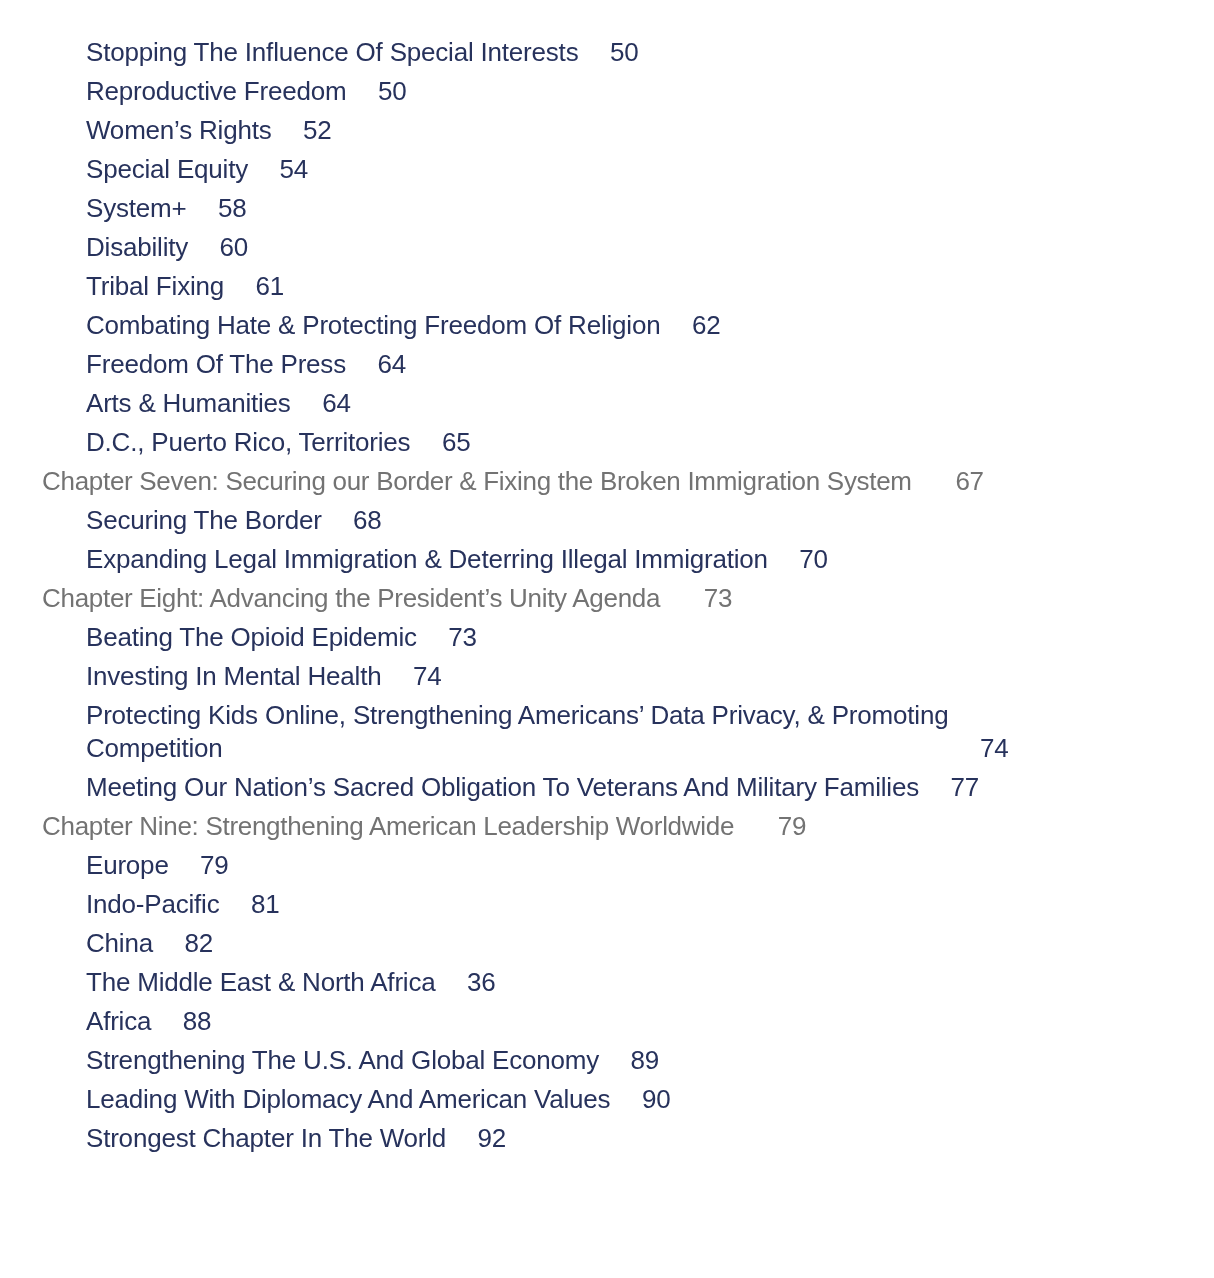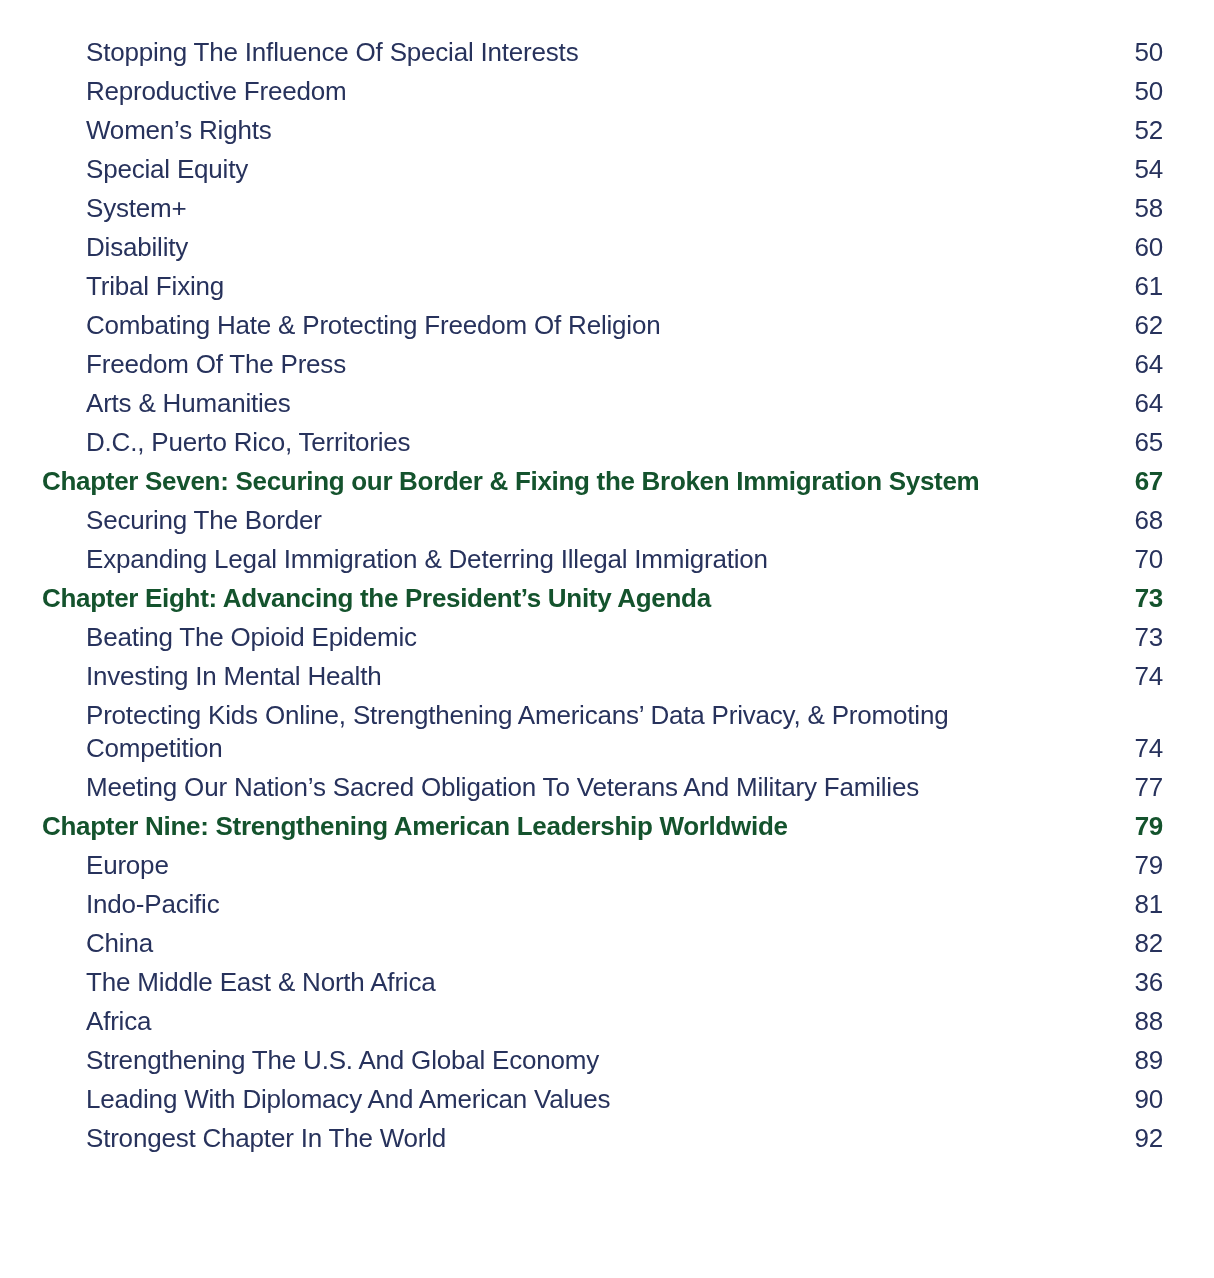--- a/index.html
+++ b/index.html
@@ -18,21 +18,20 @@
     width: 1214px;
     height: 1278px;
     background: #ffffff;
     padding: 36px 51px 20px 42px;
   }
   .toc-list {
     display: block;
   }
   .toc-row {
     display: flex;
-    justify-content: space-between;
     align-items: flex-end;
     margin-bottom: 6px;
     color: #212c55;
     font-size: 26px;
     line-height: 33px;
     letter-spacing: -0.2px;
     cursor: default;
   }
   .toc-row .toc-label {
     white-space: pre-line;
@@ -44,23 +43,24 @@
     flex: 0 0 auto;
     padding-left: 16px;
   }
   .toc-row.level-sub {
     padding-left: 44px;
     font-weight: 400;
     color: #27325c;
   }
   .toc-row.level-chapter {
     padding-left: 0;
-    font-weight: 700;
-    color: #14532d;
+    font-weight: 400;
+    color: #737373;
     letter-spacing: -0.3px;
+    gap: 12px;
   }
 </style>
 </head>
 <body>
 
 <div class="page-surface">
   <div class="toc-list">
       <div class="toc-row level-sub">
     <span class="toc-label">Stopping The Influence Of Special Interests</span>
     <span class="toc-page">50</span>

